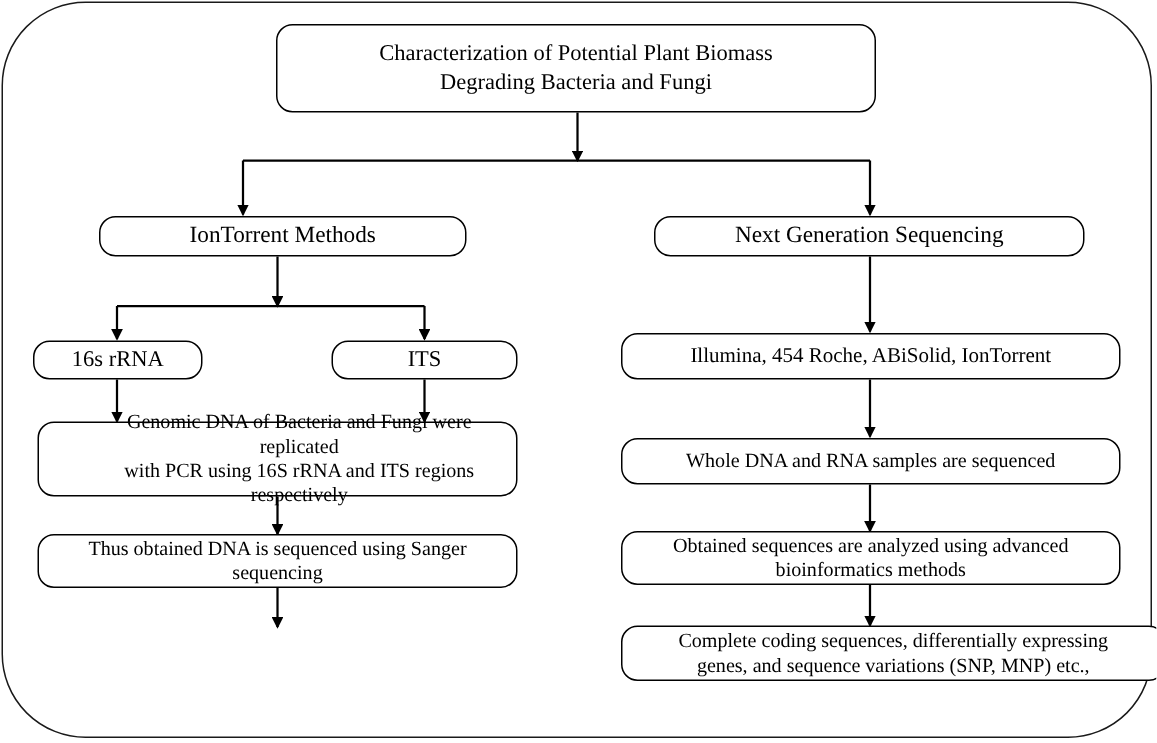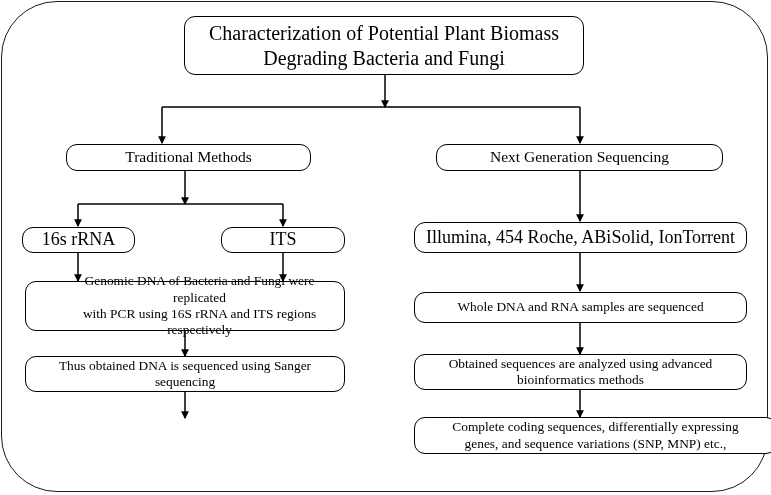--- a/index.html
+++ b/index.html
@@ -46,24 +46,24 @@
     justify-content: center;
     text-align: center;
     line-height: 1.22;
     padding: 2px 6px;
   }
   .node .txt {
     display: block;
     width: 100%;
     white-space: pre-line;
   }
-  .n-title { font-size: 20px; }
+  .n-title { font-size: 15px; }
   .n-branch { font-size: 15.5px; }
-  .n-small { font-size: 18px; }
-  .n-wide { font-size: 18px; font-family: Liberation Serif, serif; }
+  .n-small { font-size: 15px; }
+  .n-wide { font-size: 14px; font-family: Liberation Serif, serif; }
   .n-body { font-size: 13.4px; }
 </style>
 </head>
 <body>
 
 <div id="canvas">
 
   <div id="outer-frame"></div>
 
   <svg class="connectors" viewBox="0 0 771 495" xmlns="http://www.w3.org/2000/svg">
@@ -96,21 +96,21 @@
       <line x1="580" y1="390" x2="580" y2="417" marker-end="url(#arrow)"></line>
     </g>
   </svg>
 
   <div class="node n-title" style="left:184px; top:16px; width:400px; height:59px;">
     <span class="txt">Characterization of Potential Plant Biomass
 Degrading Bacteria and Fungi</span>
   </div>
 
   <div class="node n-branch" style="left:66px; top:144px; width:245px; height:27px;">
-    <span class="txt">Traditional Methods</span>
+    <span class="txt">IonTorrent Methods</span>
   </div>
 
   <div class="node n-branch" style="left:436px; top:144px; width:287px; height:27px;justify-content:center;">
     <span class="txt">Next Generation Sequencing</span>
   </div>
 
   <div class="node n-small" style="left:22px; top:227px; width:113px; height:26px;">
     <span class="txt">16s rRNA</span>
   </div>
 

